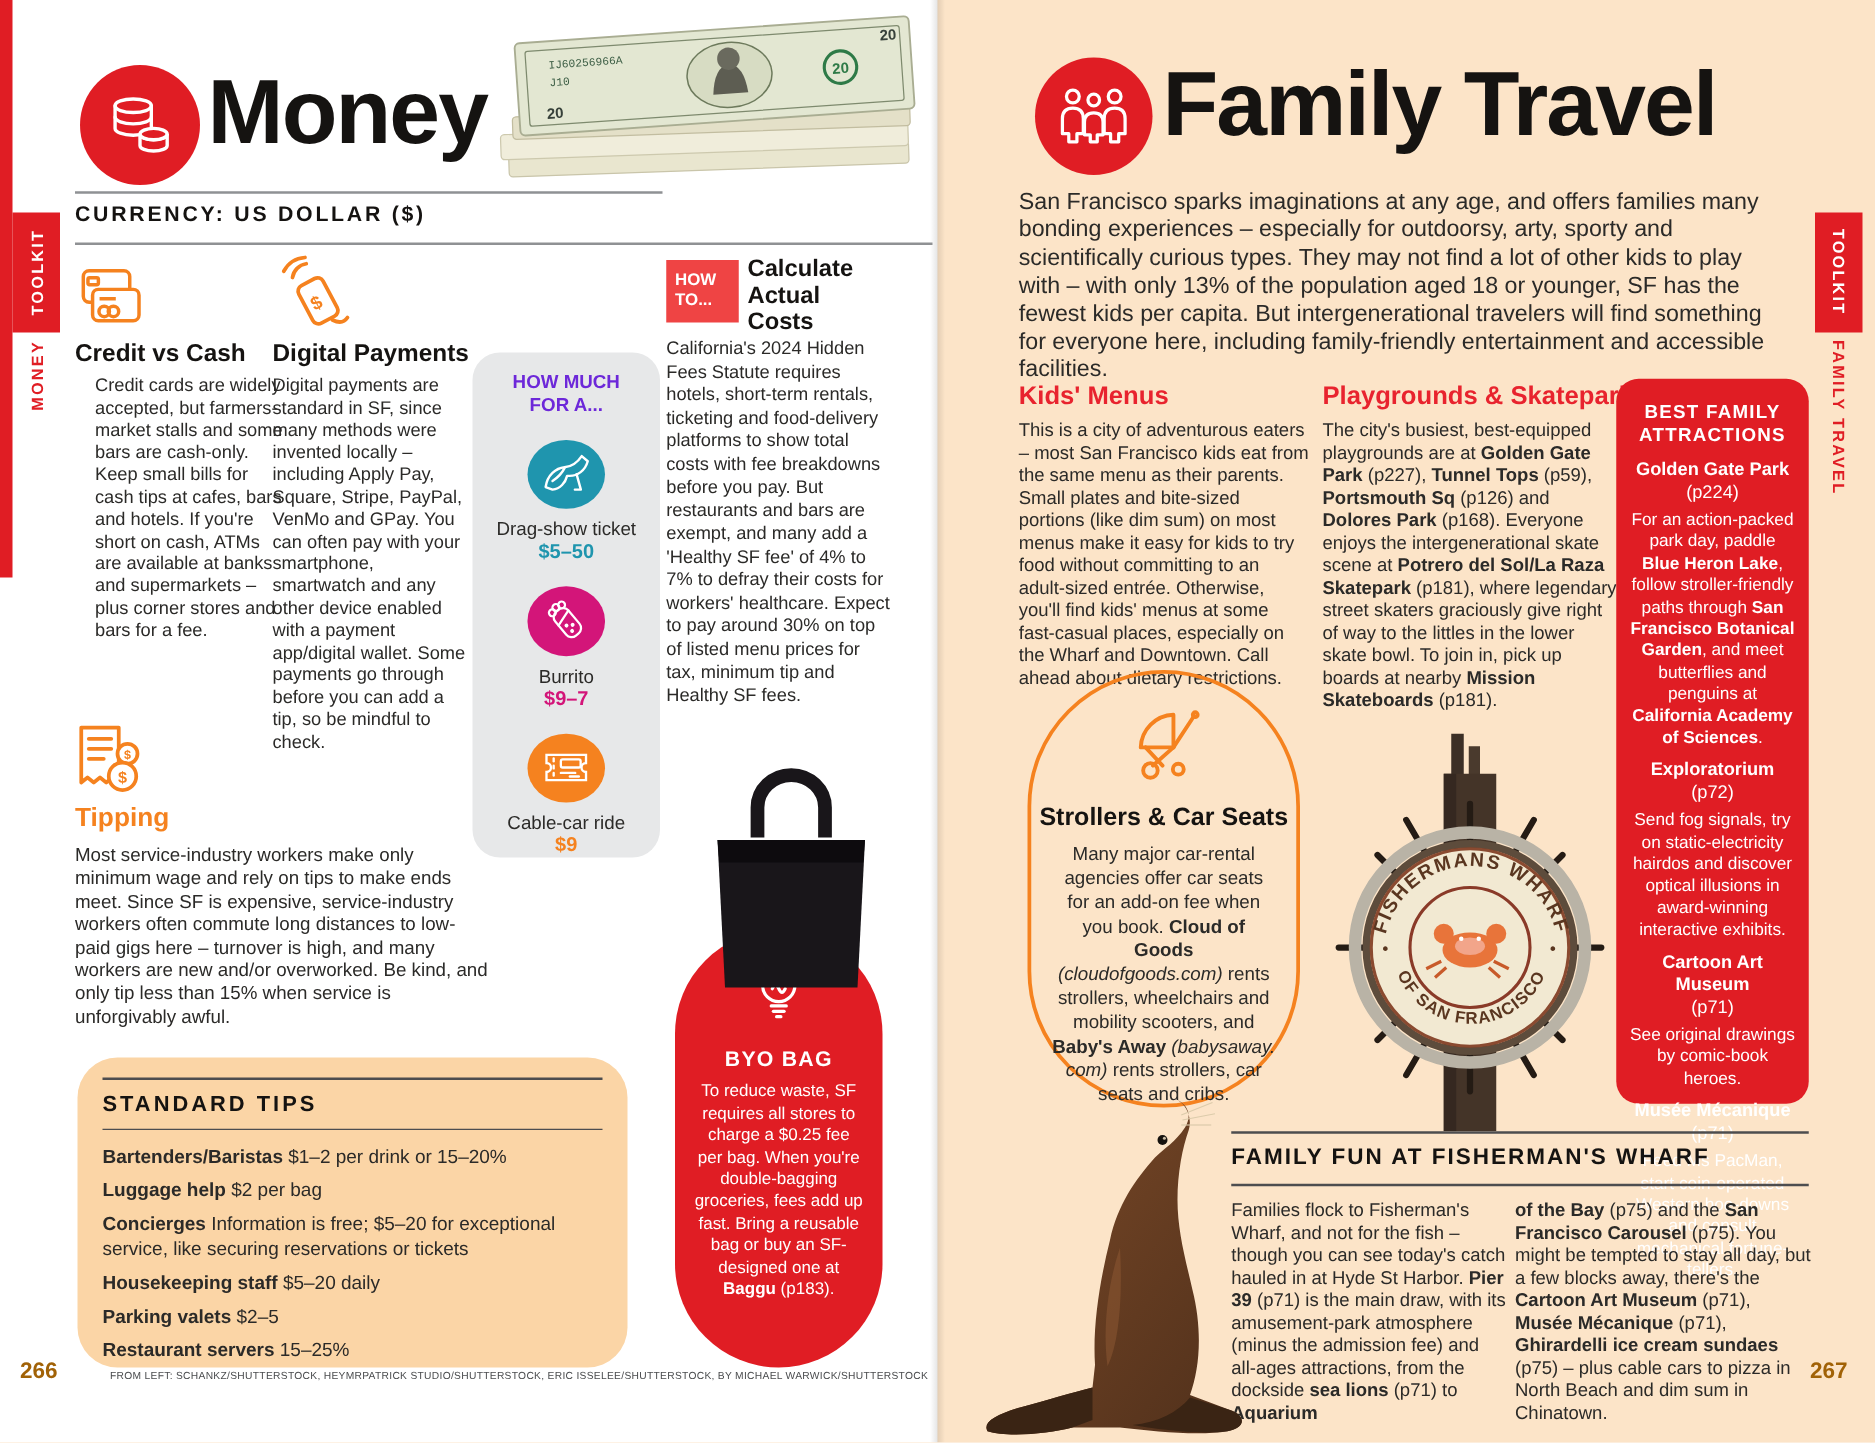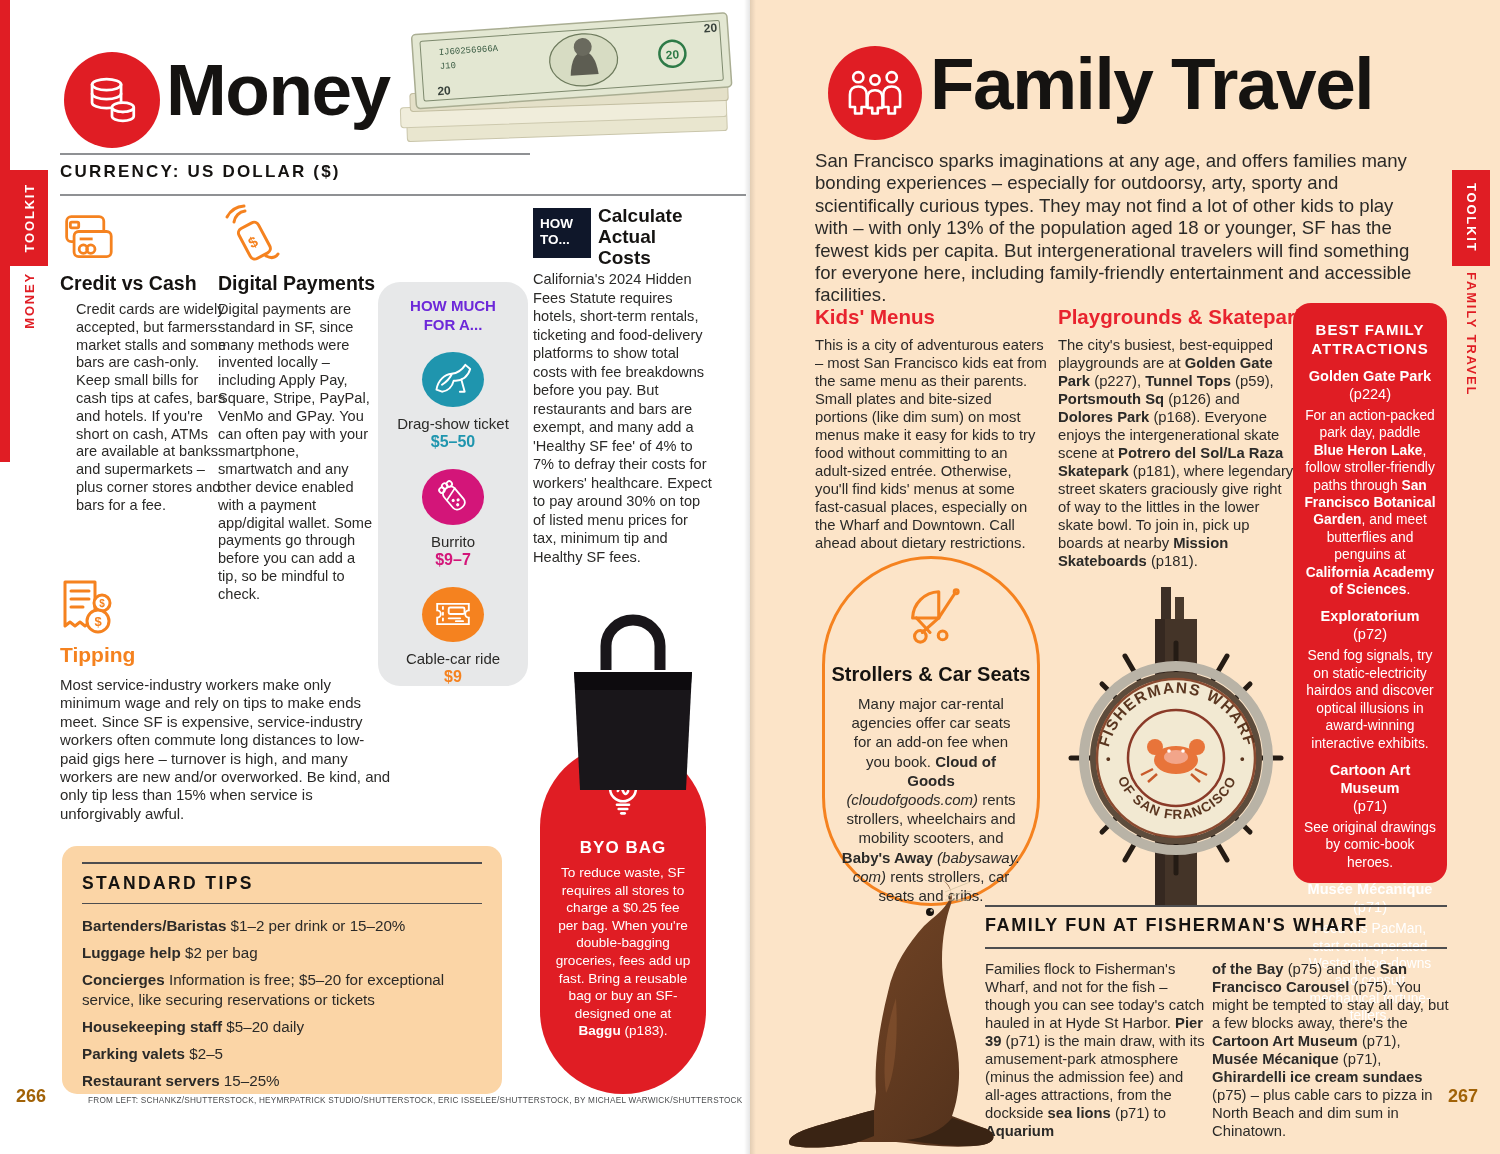--- a/index.html
+++ b/index.html
@@ -33,25 +33,25 @@
   .copy i{font-style:italic;}
   
   .hm-box{background:#e7e8e9;border-radius:22px;display:flex;flex-direction:column;align-items:center;padding-top:14px;}
   .hm-head{font-size:15px;font-weight:bold;line-height:19px;text-align:center;width:112px;color:#6d28d9;}
   .hm-circle{width:62px;height:62px;border-radius:50%;display:flex;align-items:center;justify-content:center;margin-top:18px;}
   .hm-label{font-size:15px;margin-top:8px;color:#2b2a28;}
   .hm-price{font-size:16px;font-weight:bold;margin-top:1px;}
   .teal{color:#1f95ae;} .magenta{color:#d31579;} .orange{color:#f5821f;}
   .bg-teal{background:#1f95ae;} .bg-magenta{background:#d31579;} .bg-orange{background:#f5821f;}
   
-  .howto-tag{background:#0f172a;color:#fff;font-size:13.5px;font-weight:bold;line-height:16px;padding:8px 7px;box-sizing:border-box;}
+  .howto-tag{background:#ef4444;color:#fff;font-size:13.5px;font-weight:bold;line-height:16px;padding:8px 7px;box-sizing:border-box;}
   
   .byo{background:#e01d24;border-radius:83px;color:#fff;text-align:center;}
   
-  .tips-box{background:#fbd5a6;border-radius:15px;box-sizing:border-box;padding:16px 20px 0 20px;}
+  .tips-box{background:#fbd5a6;border-radius:32px;box-sizing:border-box;padding:16px 20px 0 20px;}
   .tips-head{font-size:17.5px;font-weight:bold;letter-spacing:2.4px;color:#151311;margin:9px 0;}
   .tip-line{font-size:15.2px;line-height:19.5px;margin-bottom:7.5px;color:#2b2a28;}
   
   .best-box{background:#e01d24;border-radius:18px;color:#fff;text-align:center;box-sizing:border-box;padding:17px 10px;}
   .best-title{font-size:15px;font-weight:bold;letter-spacing:1px;line-height:19px;}
   .best-name{font-size:14.6px;font-weight:bold;line-height:18px;margin-top:9px;}
   .best-name .ref{font-weight:normal;}
   .best-desc{font-size:13.8px;line-height:17.4px;margin-top:4px;}
   
   .oval{border:3px solid #f5821f;border-radius:110px;box-sizing:border-box;text-align:center;}
@@ -280,21 +280,21 @@
   <div class="best-name"><b>Golden Gate Park</b><br><span class="ref">(p224)</span></div>
   <div class="best-desc"><span>For an action-packed park day, paddle </span><b>Blue Heron Lake</b><span>, follow stroller-friendly paths through </span><b>San Francisco Botanical Garden</b><span>, and meet butterflies and penguins at </span><b>California Academy of Sciences</b><span>.</span></div>
   <div class="best-name"><b>Exploratorium</b> <span class="ref">(p72)</span></div>
   <div class="best-desc"><span>Send fog signals, try on static-electricity hairdos and discover optical illusions in award-winning interactive exhibits.</span></div>
   <div class="best-name"><b>Cartoon Art Museum</b><br><span class="ref">(p71)</span></div>
   <div class="best-desc"><span>See original drawings by comic-book heroes.</span></div>
   <div class="best-name"><b>Musée Mécanique</b> <span class="ref">(p71)</span></div>
   <div class="best-desc"><span>Feed Ms PacMan, start coin-operated Western hoe-downs and consult mechanical fortune-tellers.</span></div>
 </div>
 
-<div class="abs oval" style="left:822px;top:556px;width:218px;height:350px;">
+<div class="abs oval" style="left:822px;top:536px;width:218px;height:350px;">
   <svg width="62" height="62" viewBox="0 0 64 64" style="margin:26px auto 0 auto;">
     <g fill="none" stroke="#f5821f" stroke-width="3.2" stroke-linecap="round" stroke-linejoin="round">
       <path d="M40,34 H13 A28,28 0 0 1 40,7 Z"></path>
       <path d="M57,8 L40,34"></path>
       <path d="M40,34 L23,49"></path>
       <path d="M17,34 L31,49"></path>
       <circle cx="21" cy="53" r="6"></circle>
       <circle cx="44" cy="52" r="4.5"></circle>
       <circle cx="58" cy="7" r="2"></circle>
     </g>

